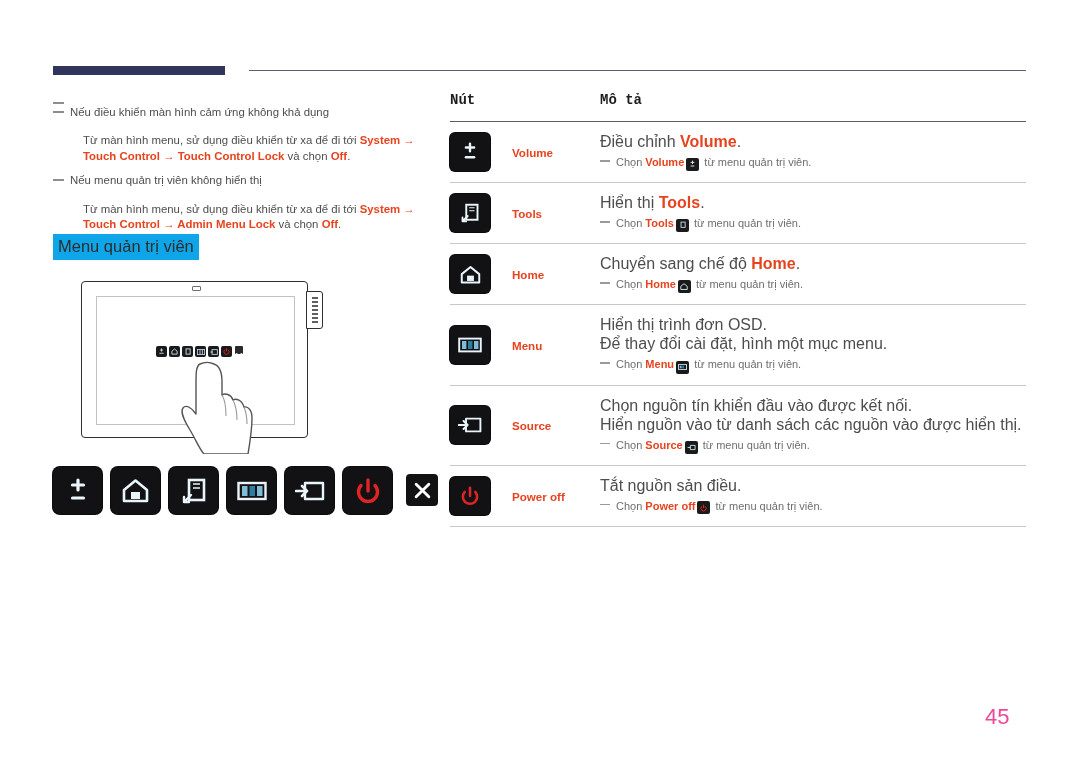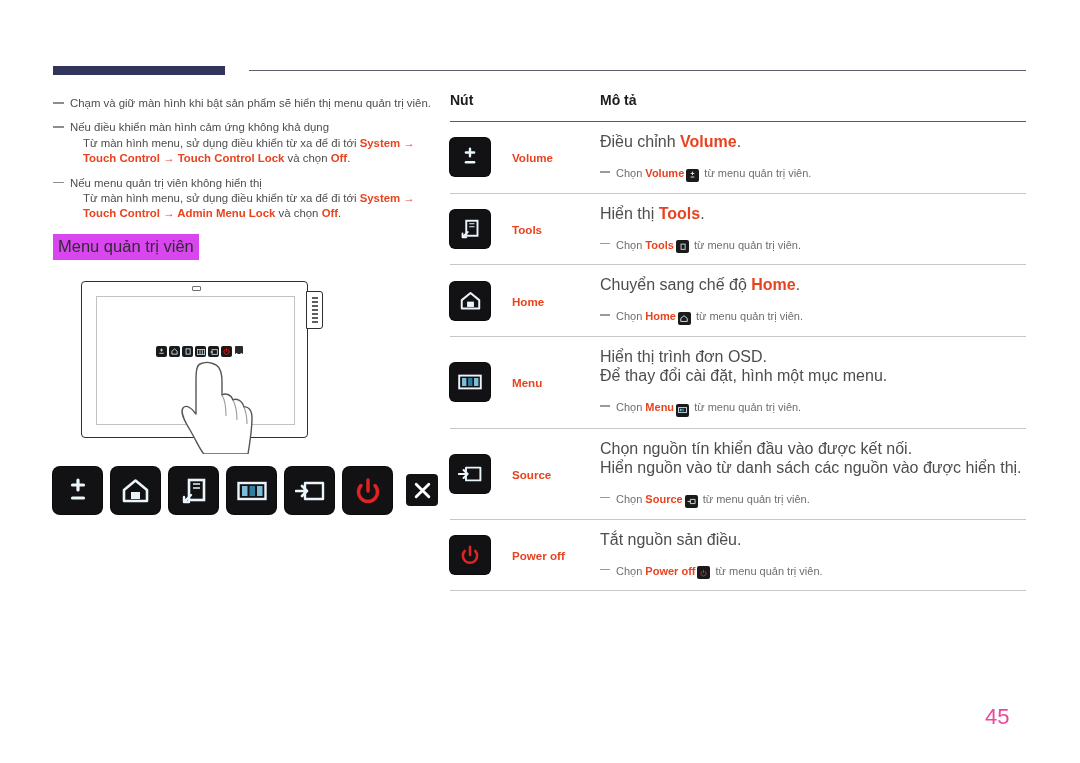--- a/index.html
+++ b/index.html
@@ -39,30 +39,31 @@
     color: #4d4d4d;
   }
   .note .dash {
     position: absolute; left: 0; top: 6px;
     width: 11px; height: 1.6px;
     background: #8d8d8d;
   }
   .note .sub {
     display: block;
     padding-left: 13px;
+    margin-top: 13px;
   }
   .kw { color: #e8431f; font-weight: bold; }
   .arw { color: #e8431f; font-weight: bold; }
 
   
   #section-heading {
     position: absolute; left: 53px; top: 234px;
     font-size: 16.5px;
     color: #2d2d2d;
-    background: #d946ef;
+    background: #0ea5e9;
     padding: 3px 5px 4px 5px;
     line-height: 19px;
     font-weight: normal;
   }
 
   
   #tablet-illu {
     position: absolute; left: 60px; top: 272px;
     width: 300px; height: 185px;
   }
@@ -143,20 +144,21 @@
   
   #table { position: absolute; left: 450px; top: 92px; width: 576px; }
   #table table { border-collapse: collapse; width: 100%; }
   #table th {
     text-align: left;
     font-size: 14px;
     color: #1c1c1c;
     font-weight: bold;
     padding: 0 0 13px 0;
     vertical-align: bottom;
+    font-family: Liberation Mono, monospace;
   }
   #table thead tr { border-bottom: 1.6px solid #5d5d5d; }
   #table tbody tr { border-bottom: 1px solid #c8c8c8; }
   #table td {
     padding: 11px 0 11px 0;
     vertical-align: middle;
   }
   .col-icon { width: 62px; }
   .col-name { width: 88px; }
   .tbl-btn {
@@ -174,21 +176,21 @@
     line-height: 17px;
     color: #4d4d4d;
     margin-bottom: 2px;
   }
   .desc-note {
     position: relative;
     padding-left: 16px;
     font-size: 11px;
     line-height: 16px;
     color: #6e6e6e;
-    margin-top: 15px;
+    margin-top: 4px;
   }
   .desc-note .dash {
     position: absolute; left: 0; top: 6px;
     width: 10px; height: 1.6px;
     background: #9a9a9a;
   }
   .inline-ico {
     display: inline-flex; align-items: center; justify-content: center;
     width: 13px; height: 13px;
     background: #1a1a1a;
@@ -208,21 +210,20 @@
 
 <div id="top-rule">
   <div class="thick"></div>
   <div class="thin"></div>
 </div>
 
 <div id="left-col">
 
   <div class="note">
     <span class="dash"></span>
-    <span>Chạm và giữ màn hình khi bật sản phẩm sẽ hiển thị menu quản trị viên.</span>
   </div>
 
   <div class="note">
     <span class="dash"></span>
     <span>Nếu điều khiển màn hình cảm ứng không khả dụng</span>
     <span class="sub"><span>Từ màn hình menu, sử dụng điều khiển từ xa để đi tới </span><span class="kw">System</span><span class="arw"> → </span><span class="kw">Touch Control</span><span class="arw"> → </span><span class="kw">Touch Control Lock</span><span> và chọn </span><span class="kw">Off</span><span>.</span></span>
   </div>
 
   <div class="note">
     <span class="dash"></span>

